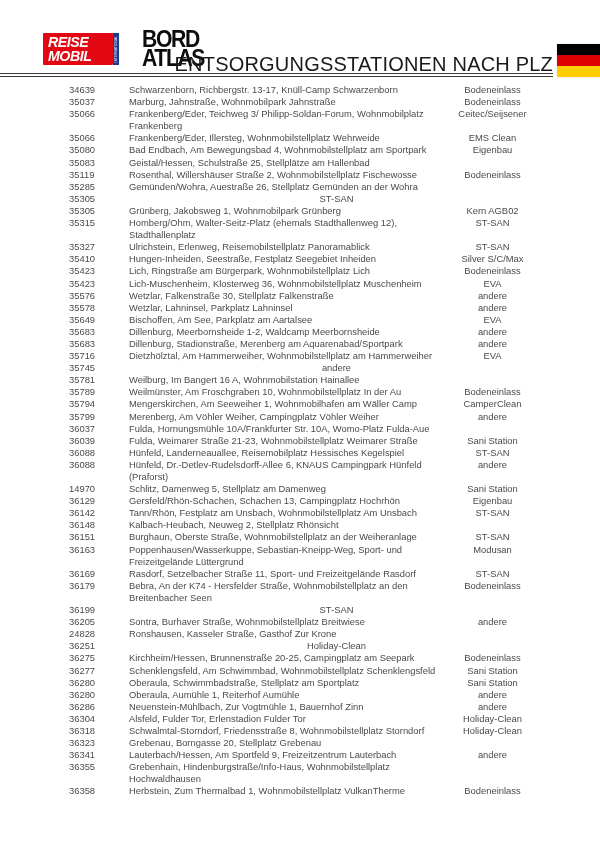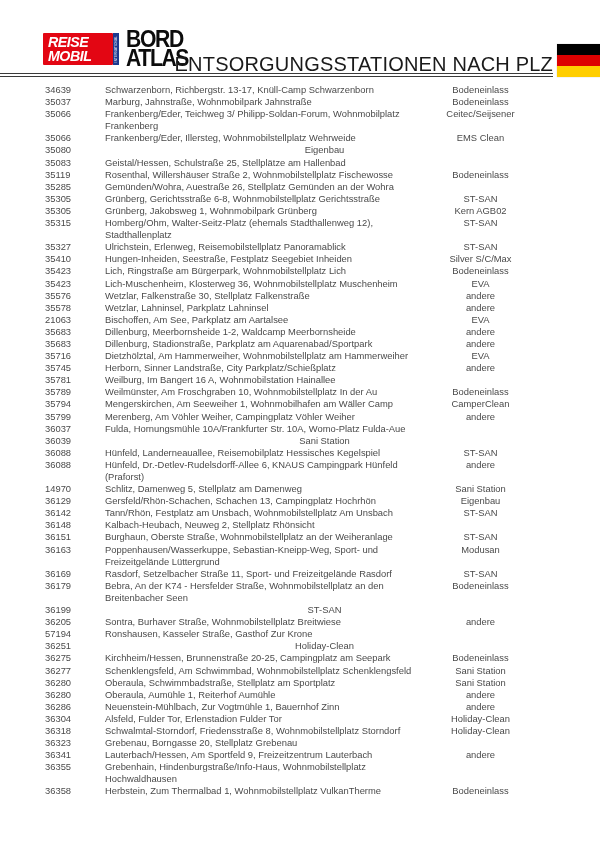--- a/index.html
+++ b/index.html
@@ -37,21 +37,21 @@
     margin-top: 3px;
     width: 6px; height: 32px;
     display: flex; align-items: center; justify-content: center;
     overflow: hidden;
   }
   .intl-ribbon span {
     color: #ffffff; font-size: 3px; line-height: 3px;
     writing-mode: vertical-rl; transform: rotate(180deg);
     letter-spacing: 0.2px; white-space: nowrap;
   }
-  .ba-box { margin-left: 7px; }
+  .ba-box { margin-left: 23px; }
   .ba-word {
     color: #0c0c0c; font-weight: bold;
     font-size: 23px; line-height: 19px; letter-spacing: -1.5px;
     transform: scaleX(0.92); transform-origin: left;
   }
 
   .page-title {
     position: absolute; top: 53px; right: 47px;
     font-size: 20px; font-weight: 400; letter-spacing: 0.2px;
     color: #1a1a1a; white-space: nowrap;
@@ -73,21 +73,21 @@
   .flag .stripe { flex: 1; }
 
   
   .listing {
     position: absolute; top: 84px; left: 45px;
     width: 499px;
     font-size: 9.4px; line-height: 12.1px;
     color: #4a4a4a;
   }
   .row { display: flex; align-items: flex-start; }
-  .cell-plz { width: 60px; flex: 0 0 60px; }
+  .cell-plz { width: 60px; flex: 0 0 60px; margin-left: 24px; }
   .cell-loc { width: 312px; flex: 0 0 312px; }
   .cell-type { flex: 1 1 auto; text-align: center; white-space: nowrap; }
 </style>
 </head>
 <body>
 
 <div class="page">
 
   <div class="header">
 
@@ -137,20 +137,21 @@
   </div>
 
   <div class="row">
     <div class="cell-plz">35066</div>
     <div class="cell-loc">Frankenberg/Eder, Illersteg, Wohnmobilstellplatz Wehrweide</div>
     <div class="cell-type">EMS Clean</div>
   </div>
 
   <div class="row">
     <div class="cell-plz">35080</div>
+    <div class="cell-loc">Bad Endbach, Am Bewegungsbad 4, Wohnmobilstellplatz am Sportpark</div>
     <div class="cell-type">Eigenbau</div>
   </div>
 
   <div class="row">
     <div class="cell-plz">35083</div>
     <div class="cell-loc">Geistal/Hessen, Schulstraße 25, Stellplätze am Hallenbad</div>
     <div class="cell-type"></div>
   </div>
 
   <div class="row">
@@ -160,21 +161,20 @@
   </div>
 
   <div class="row">
     <div class="cell-plz">35285</div>
     <div class="cell-loc">Gemünden/Wohra, Auestraße 26, Stellplatz Gemünden an der Wohra</div>
     <div class="cell-type"></div>
   </div>
 
   <div class="row">
     <div class="cell-plz">35305</div>
-    <div class="cell-loc">Grünberg, Gerichtsstraße 6-8, Wohnmobilstellplatz Gerichtsstraße</div>
     <div class="cell-type">ST-SAN</div>
   </div>
 
   <div class="row">
     <div class="cell-plz">35305</div>
     <div class="cell-loc">Grünberg, Jakobsweg 1, Wohnmobilpark Grünberg</div>
     <div class="cell-type">Kern AGB02</div>
   </div>
 
   <div class="row">
@@ -213,46 +213,45 @@
     <div class="cell-type">andere</div>
   </div>
 
   <div class="row">
     <div class="cell-plz">35578</div>
     <div class="cell-loc">Wetzlar, Lahninsel, Parkplatz Lahninsel</div>
     <div class="cell-type">andere</div>
   </div>
 
   <div class="row">
-    <div class="cell-plz">21063</div>
+    <div class="cell-plz">35649</div>
     <div class="cell-loc">Bischoffen, Am See, Parkplatz am Aartalsee</div>
     <div class="cell-type">EVA</div>
   </div>
 
   <div class="row">
     <div class="cell-plz">35683</div>
     <div class="cell-loc">Dillenburg, Meerbornsheide 1-2, Waldcamp Meerbornsheide</div>
     <div class="cell-type">andere</div>
   </div>
 
   <div class="row">
     <div class="cell-plz">35683</div>
-    <div class="cell-loc">Dillenburg, Stadionstraße, Parkplatz am Aquarenabad/Sportpark</div>
+    <div class="cell-loc">Dillenburg, Stadionstraße, Merenberg am Aquarenabad/Sportpark</div>
     <div class="cell-type">andere</div>
   </div>
 
   <div class="row">
     <div class="cell-plz">35716</div>
     <div class="cell-loc">Dietzhölztal, Am Hammerweiher, Wohnmobilstellplatz am Hammerweiher</div>
     <div class="cell-type">EVA</div>
   </div>
 
   <div class="row">
     <div class="cell-plz">35745</div>
-    <div class="cell-loc">Herborn, Sinner Landstraße, City Parkplatz/Schießplatz</div>
     <div class="cell-type">andere</div>
   </div>
 
   <div class="row">
     <div class="cell-plz">35781</div>
     <div class="cell-loc">Weilburg, Im Bangert 16 A, Wohnmobilstation Hainallee</div>
     <div class="cell-type"></div>
   </div>
 
   <div class="row">
@@ -274,20 +273,21 @@
   </div>
 
   <div class="row">
     <div class="cell-plz">36037</div>
     <div class="cell-loc">Fulda, Hornungsmühle 10A/Frankfurter Str. 10A, Womo-Platz Fulda-Aue</div>
     <div class="cell-type"></div>
   </div>
 
   <div class="row">
     <div class="cell-plz">36039</div>
+    <div class="cell-loc">Fulda, Weimarer Straße 21-23, Wohnmobilstellplatz Weimarer Straße</div>
     <div class="cell-type">Sani Station</div>
   </div>
 
   <div class="row">
     <div class="cell-plz">36088</div>
     <div class="cell-loc">Hünfeld, Landerneauallee, Reisemobilplatz Hessisches Kegelspiel</div>
     <div class="cell-type">ST-SAN</div>
   </div>
 
   <div class="row">
@@ -349,21 +349,21 @@
     <div class="cell-type">ST-SAN</div>
   </div>
 
   <div class="row">
     <div class="cell-plz">36205</div>
     <div class="cell-loc">Sontra, Burhaver Straße, Wohnmobilstellplatz Breitwiese</div>
     <div class="cell-type">andere</div>
   </div>
 
   <div class="row">
-    <div class="cell-plz">57194</div>
+    <div class="cell-plz">24828</div>
     <div class="cell-loc">Ronshausen, Kasseler Straße, Gasthof Zur Krone</div>
     <div class="cell-type"></div>
   </div>
 
   <div class="row">
     <div class="cell-plz">36251</div>
     <div class="cell-type">Holiday-Clean</div>
   </div>
 
   <div class="row">

